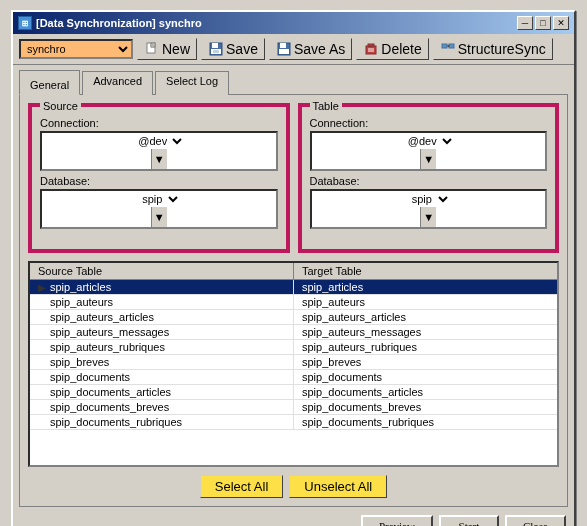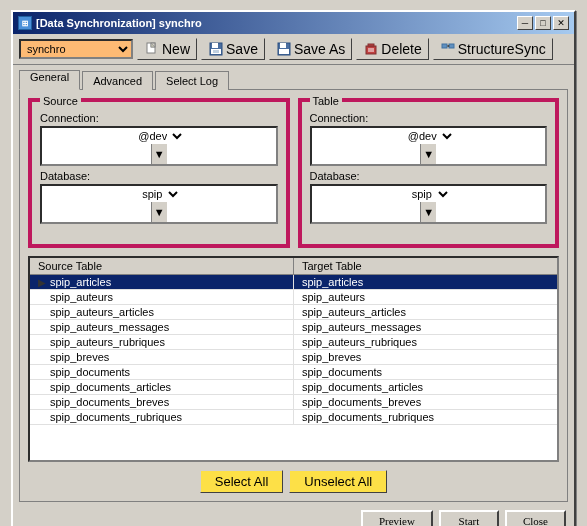--- a/index.html
+++ b/index.html
@@ -142,21 +142,21 @@
       cursor: pointer;
       font-size: 11px;
       font-family: Tahoma, Arial, sans-serif;
       margin-right: 2px;
     }
 
     .tab.active {
       background: #d4d0c8;
       border-bottom: 1px solid #d4d0c8;
       font-weight: normal;
-      padding-top: 0;
+      padding-top: 8px;
       margin-top: -1px;
     }
 
     .tab-content {
       border: 1px solid #808080;
       background: #d4d0c8;
       padding: 8px;
     }
 
     .panel-row {

